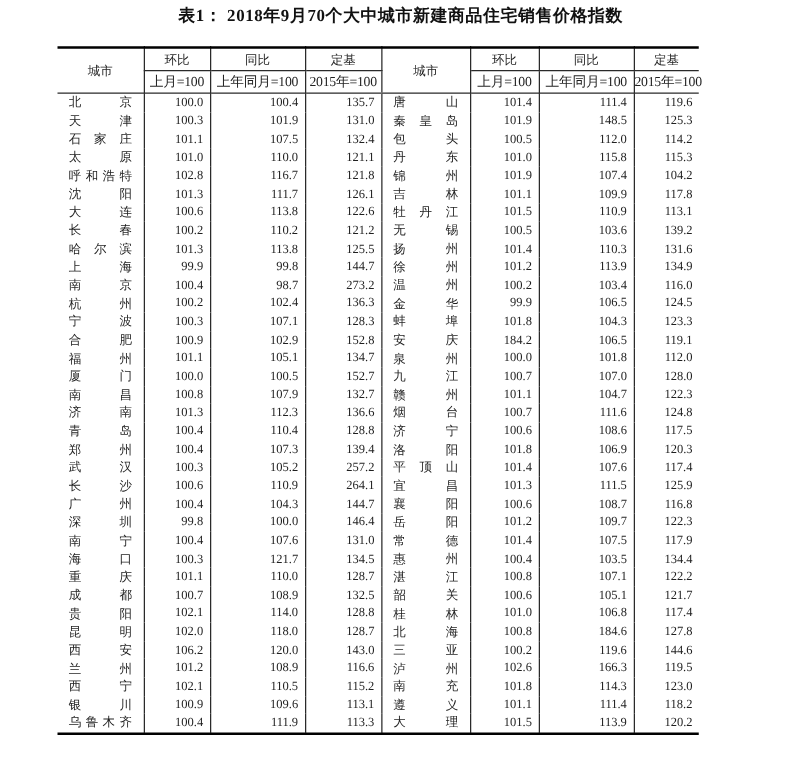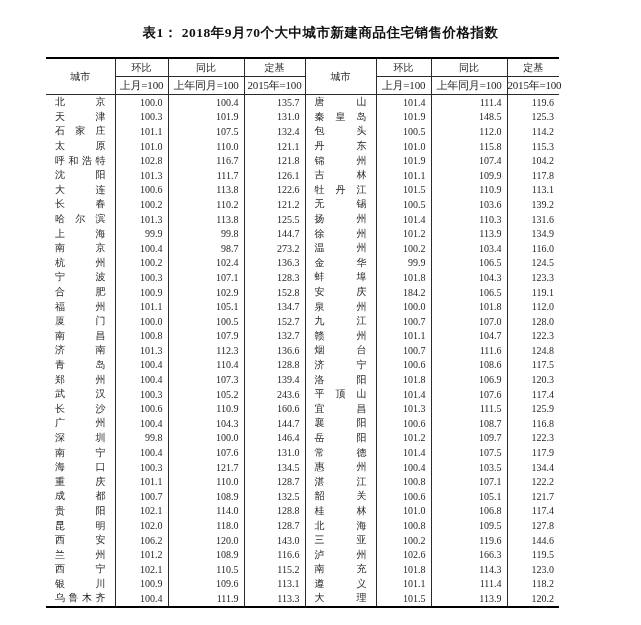--- a/index.html
+++ b/index.html
@@ -3,21 +3,21 @@
 <meta charset="utf-8">
 <style>
   html,body { margin:0; padding:0; }
   body {
     width:641px; height:625px; background:#ffffff; color:#1f1f1f;
     font-family:"Liberation Serif","DejaVu Serif",serif;
     overflow:hidden;
   }
   .title {
     text-align:center; font-weight:bold; font-size:13.5px;
-    padding-top:24px; letter-spacing:0.5px; color:#111;
+    padding-top:4px; letter-spacing:0.5px; color:#111;
   }
   table.idx {
     border-collapse:collapse; table-layout:fixed;
     margin:15px 0 0 46px; width:513px;
     border-top:2px solid #000; border-bottom:2px solid #000;
   }
   th,td {
     font-size:10px; font-weight:normal; padding:0;
     white-space:nowrap; overflow:visible; color:#1f1f1f;
   }
@@ -476,42 +476,42 @@
       </tr>
       <tr>
         <td class="city" title="武汉">
           <span class="cname">
             <i>武</i>
             <i>汉</i>
           </span>
         </td>
         <td class="num">100.3</td>
         <td class="num">105.2</td>
-        <td class="num">243.6</td>
+        <td class="num">257.2</td>
         <td class="city" title="平顶山">
           <span class="cname">
             <i>平</i>
             <i>顶</i>
             <i>山</i>
           </span>
         </td>
         <td class="num">101.4</td>
         <td class="num">107.6</td>
         <td class="num">117.4</td>
       </tr>
       <tr>
         <td class="city" title="长沙">
           <span class="cname">
             <i>长</i>
             <i>沙</i>
           </span>
         </td>
         <td class="num">100.6</td>
         <td class="num">110.9</td>
-        <td class="num">160.6</td>
+        <td class="num">264.1</td>
         <td class="city" title="宜昌">
           <span class="cname">
             <i>宜</i>
             <i>昌</i>
           </span>
         </td>
         <td class="num">101.3</td>
         <td class="num">111.5</td>
         <td class="num">125.9</td>
       </tr>
@@ -665,21 +665,21 @@
         <td class="num">102.0</td>
         <td class="num">118.0</td>
         <td class="num">128.7</td>
         <td class="city" title="北海">
           <span class="cname">
             <i>北</i>
             <i>海</i>
           </span>
         </td>
         <td class="num">100.8</td>
-        <td class="num">109.5</td>
+        <td class="num">184.6</td>
         <td class="num">127.8</td>
       </tr>
       <tr>
         <td class="city" title="西安">
           <span class="cname">
             <i>西</i>
             <i>安</i>
           </span>
         </td>
         <td class="num">106.2</td>

